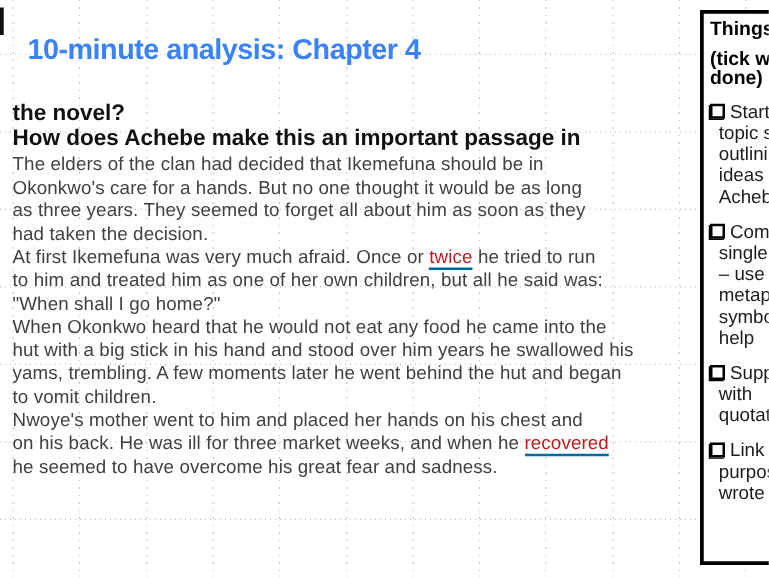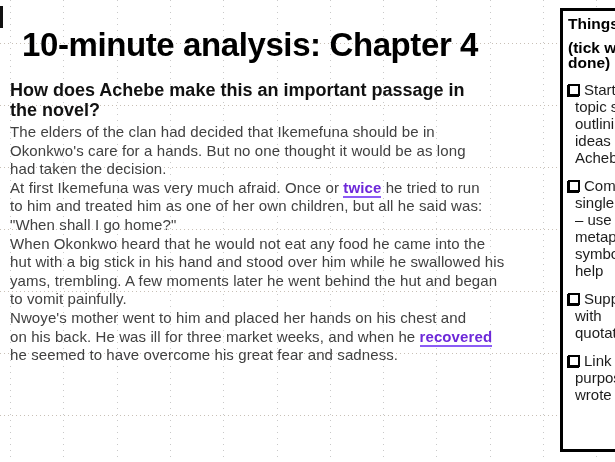--- a/index.html
+++ b/index.html
@@ -8,29 +8,29 @@
     font-family:"Liberation Sans", sans-serif;
   }
   
   #grid{position:absolute;left:0;top:0;width:615px;height:462px;}
   .gv{position:absolute;top:0;bottom:0;width:1px;
       background:repeating-linear-gradient(to bottom,#c9c9c9 0 1px,transparent 1px 6px);}
   .gh{position:absolute;left:0;right:0;height:1px;
       background:repeating-linear-gradient(to right,#c8c0b6 0 1px,transparent 1px 4px);}
   
   #edge-sliver{position:absolute;left:0;top:6px;width:3px;height:22px;background:#111;}
-  #title{position:absolute;left:22px;top:26px;font-size:33px;font-weight:bold;color:#000000;
+  #title{position:absolute;left:22px;top:26px;font-size:23px;font-weight:bold;color:#3b82f6;
          letter-spacing:-0.4px;white-space:nowrap;}
   #subtitle{position:absolute;left:10px;top:80px;font-size:18px;font-weight:bold;color:#111;
             line-height:20px;}
   #subtitle div{white-space:nowrap;}
   #passage{position:absolute;left:10px;top:123px;font-size:15px;color:#414141;line-height:18.6px;
            letter-spacing:0.1px;}
   .pline{white-space:nowrap;}
-  .ulink{color:#6d28d9;border-bottom:2px solid #8b5cf6;text-decoration:none;font-weight:bold;}
+  .ulink{color:#b91c1c;border-bottom:2px solid #0369a1;text-decoration:none;}
   
   #panel{position:absolute;left:560px;top:8px;width:170px;height:444px;background:#ffffff;
          border:3px solid #000;box-sizing:border-box;padding:5px 0 0 5px;}
   .panel-title{font-size:15.5px;font-weight:bold;color:#000;line-height:15px;white-space:nowrap;}
   .panel-title.first{margin-bottom:9px;}
   .check-item{margin-top:11px;font-size:15px;color:#1c1c1c;line-height:17px;}
   .check-item div{white-space:nowrap;}
   .cont{padding-left:7px;}
   .cbox{display:inline-block;width:8px;height:8px;border:2px solid #000;margin-right:4px;
         background:#fff;vertical-align:-1px;box-shadow:-1px 1px 0 #000;}
@@ -57,35 +57,36 @@
     <div class="gh" style="top: 229px;"></div>
     <div class="gh" style="top: 291px;"></div>
     <div class="gh" style="top: 353px;"></div>
     <div class="gh" style="top: 415px;"></div>
   </div>
 <div id="edge-sliver"></div>
 
 <h1 id="title" style="margin:0;">10-minute analysis: Chapter 4</h1>
 
 <div id="subtitle">
+  <div>the novel?</div>
   <div>How does Achebe make this an important passage in</div>
-  <div>the novel?</div>
 </div>
 
 <div id="passage">
     <div class="pline">The elders of the clan had decided that Ikemefuna should be in</div>
     <div class="pline">Okonkwo's care for a hands. But no one thought it would be as long</div>
+    <div class="pline">as three years. They seemed to forget all about him as soon as they</div>
     <div class="pline">had taken the decision.</div>
     <div class="pline">At first Ikemefuna was very much afraid. Once or <span class="ulink">twice</span> he tried to run</div>
     <div class="pline">to him and treated him as one of her own children, but all he said was:</div>
     <div class="pline">"When shall I go home?"</div>
     <div class="pline">When Okonkwo heard that he would not eat any food he came into the</div>
-    <div class="pline">hut with a big stick in his hand and stood over him while he swallowed his</div>
+    <div class="pline">hut with a big stick in his hand and stood over him years he swallowed his</div>
     <div class="pline">yams, trembling. A few moments later he went behind the hut and began</div>
-    <div class="pline">to vomit painfully.</div>
+    <div class="pline">to vomit children.</div>
     <div class="pline">Nwoye's mother went to him and placed her hands on his chest and</div>
     <div class="pline">on his back. He was ill for three market weeks, and when he <span class="ulink">recovered</span></div>
     <div class="pline">he seemed to have overcome his great fear and sadness.</div>
   </div>
 
 <div id="panel">
   <div class="panel-title first">Things to do</div>
   <div class="panel-title">(tick when</div>
   <div class="panel-title">done)</div>
   <div id="panel-items">

